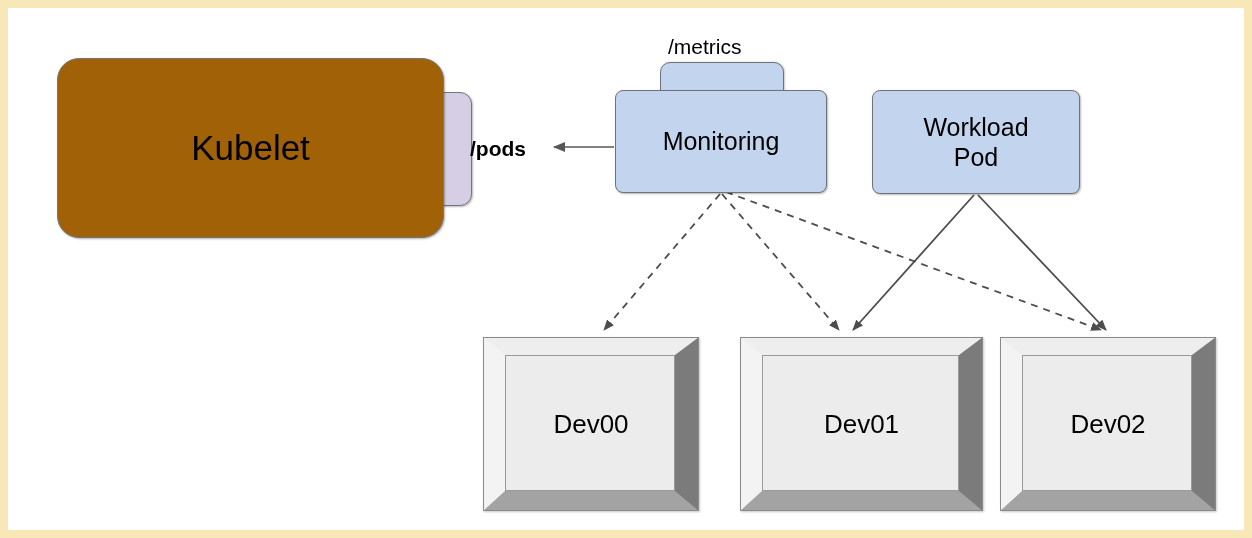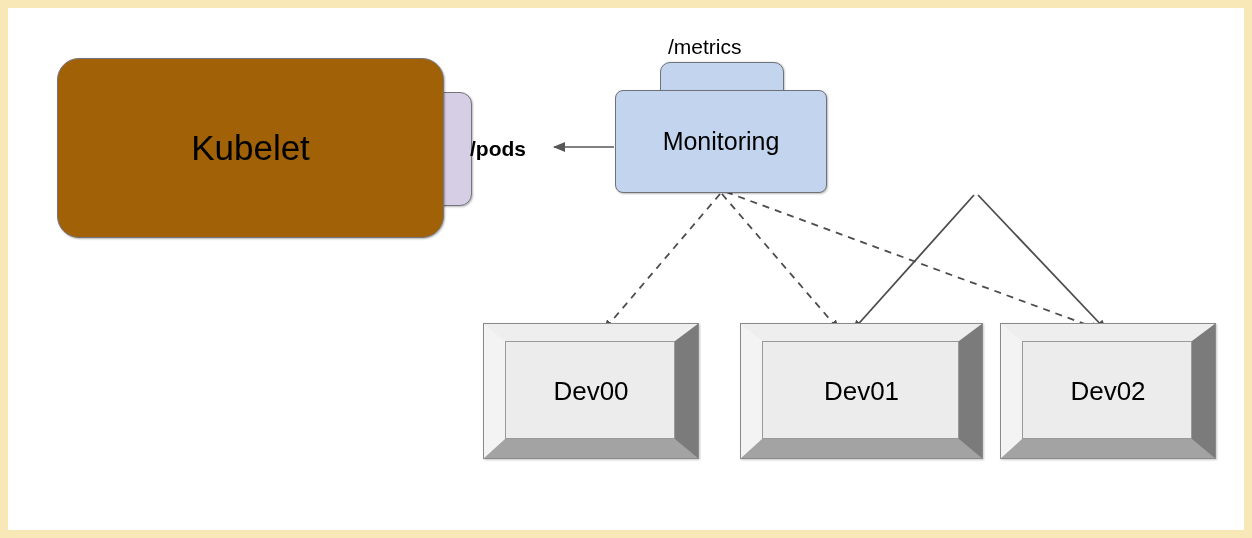--- a/index.html
+++ b/index.html
@@ -130,22 +130,22 @@
     font-size: 21px;
     color: #000;
     white-space: nowrap;
     font-weight: bold;
   }
 
   
   .device {
     position: absolute;
     width: 216px;
-    height: 136px;
-    top: 315px;
+    height: 174px;
+    top: 329px;
     text-decoration: underline;
   }
   .device .bevel {
     position: absolute;
     left: 0; top: 0;
     width: 100%;
     height: 100%;
     border-style: solid;
     border-width: 18px 24px 20px 22px;
     border-color: #eeeeee #7b7b7b #a3a3a3 #f3f3f3;
@@ -220,20 +220,26 @@
     <div id="pods-label">/pods</div>
 
     <div id="metrics-label">/metrics</div>
     <div id="metrics-tab"></div>
     <div id="monitoring-daemonset" class="node blue-pod">
       <div>
         <div>Monitoring</div>
       </div>
     </div>
 
+    <div id="workload-pod" class="node blue-pod">
+      <div>
+        <div>Workload</div>
+        <div>Pod</div>
+      </div>
+    </div>
 
     <div class="device" id="device-dev00">
       <div class="bevel"></div>
       <div class="outline"></div>
       <div class="inner-outline"></div>
       <div class="device-label">Dev00</div>
     </div>
 
     <div class="device" id="device-dev01">
       <div class="bevel"></div>

